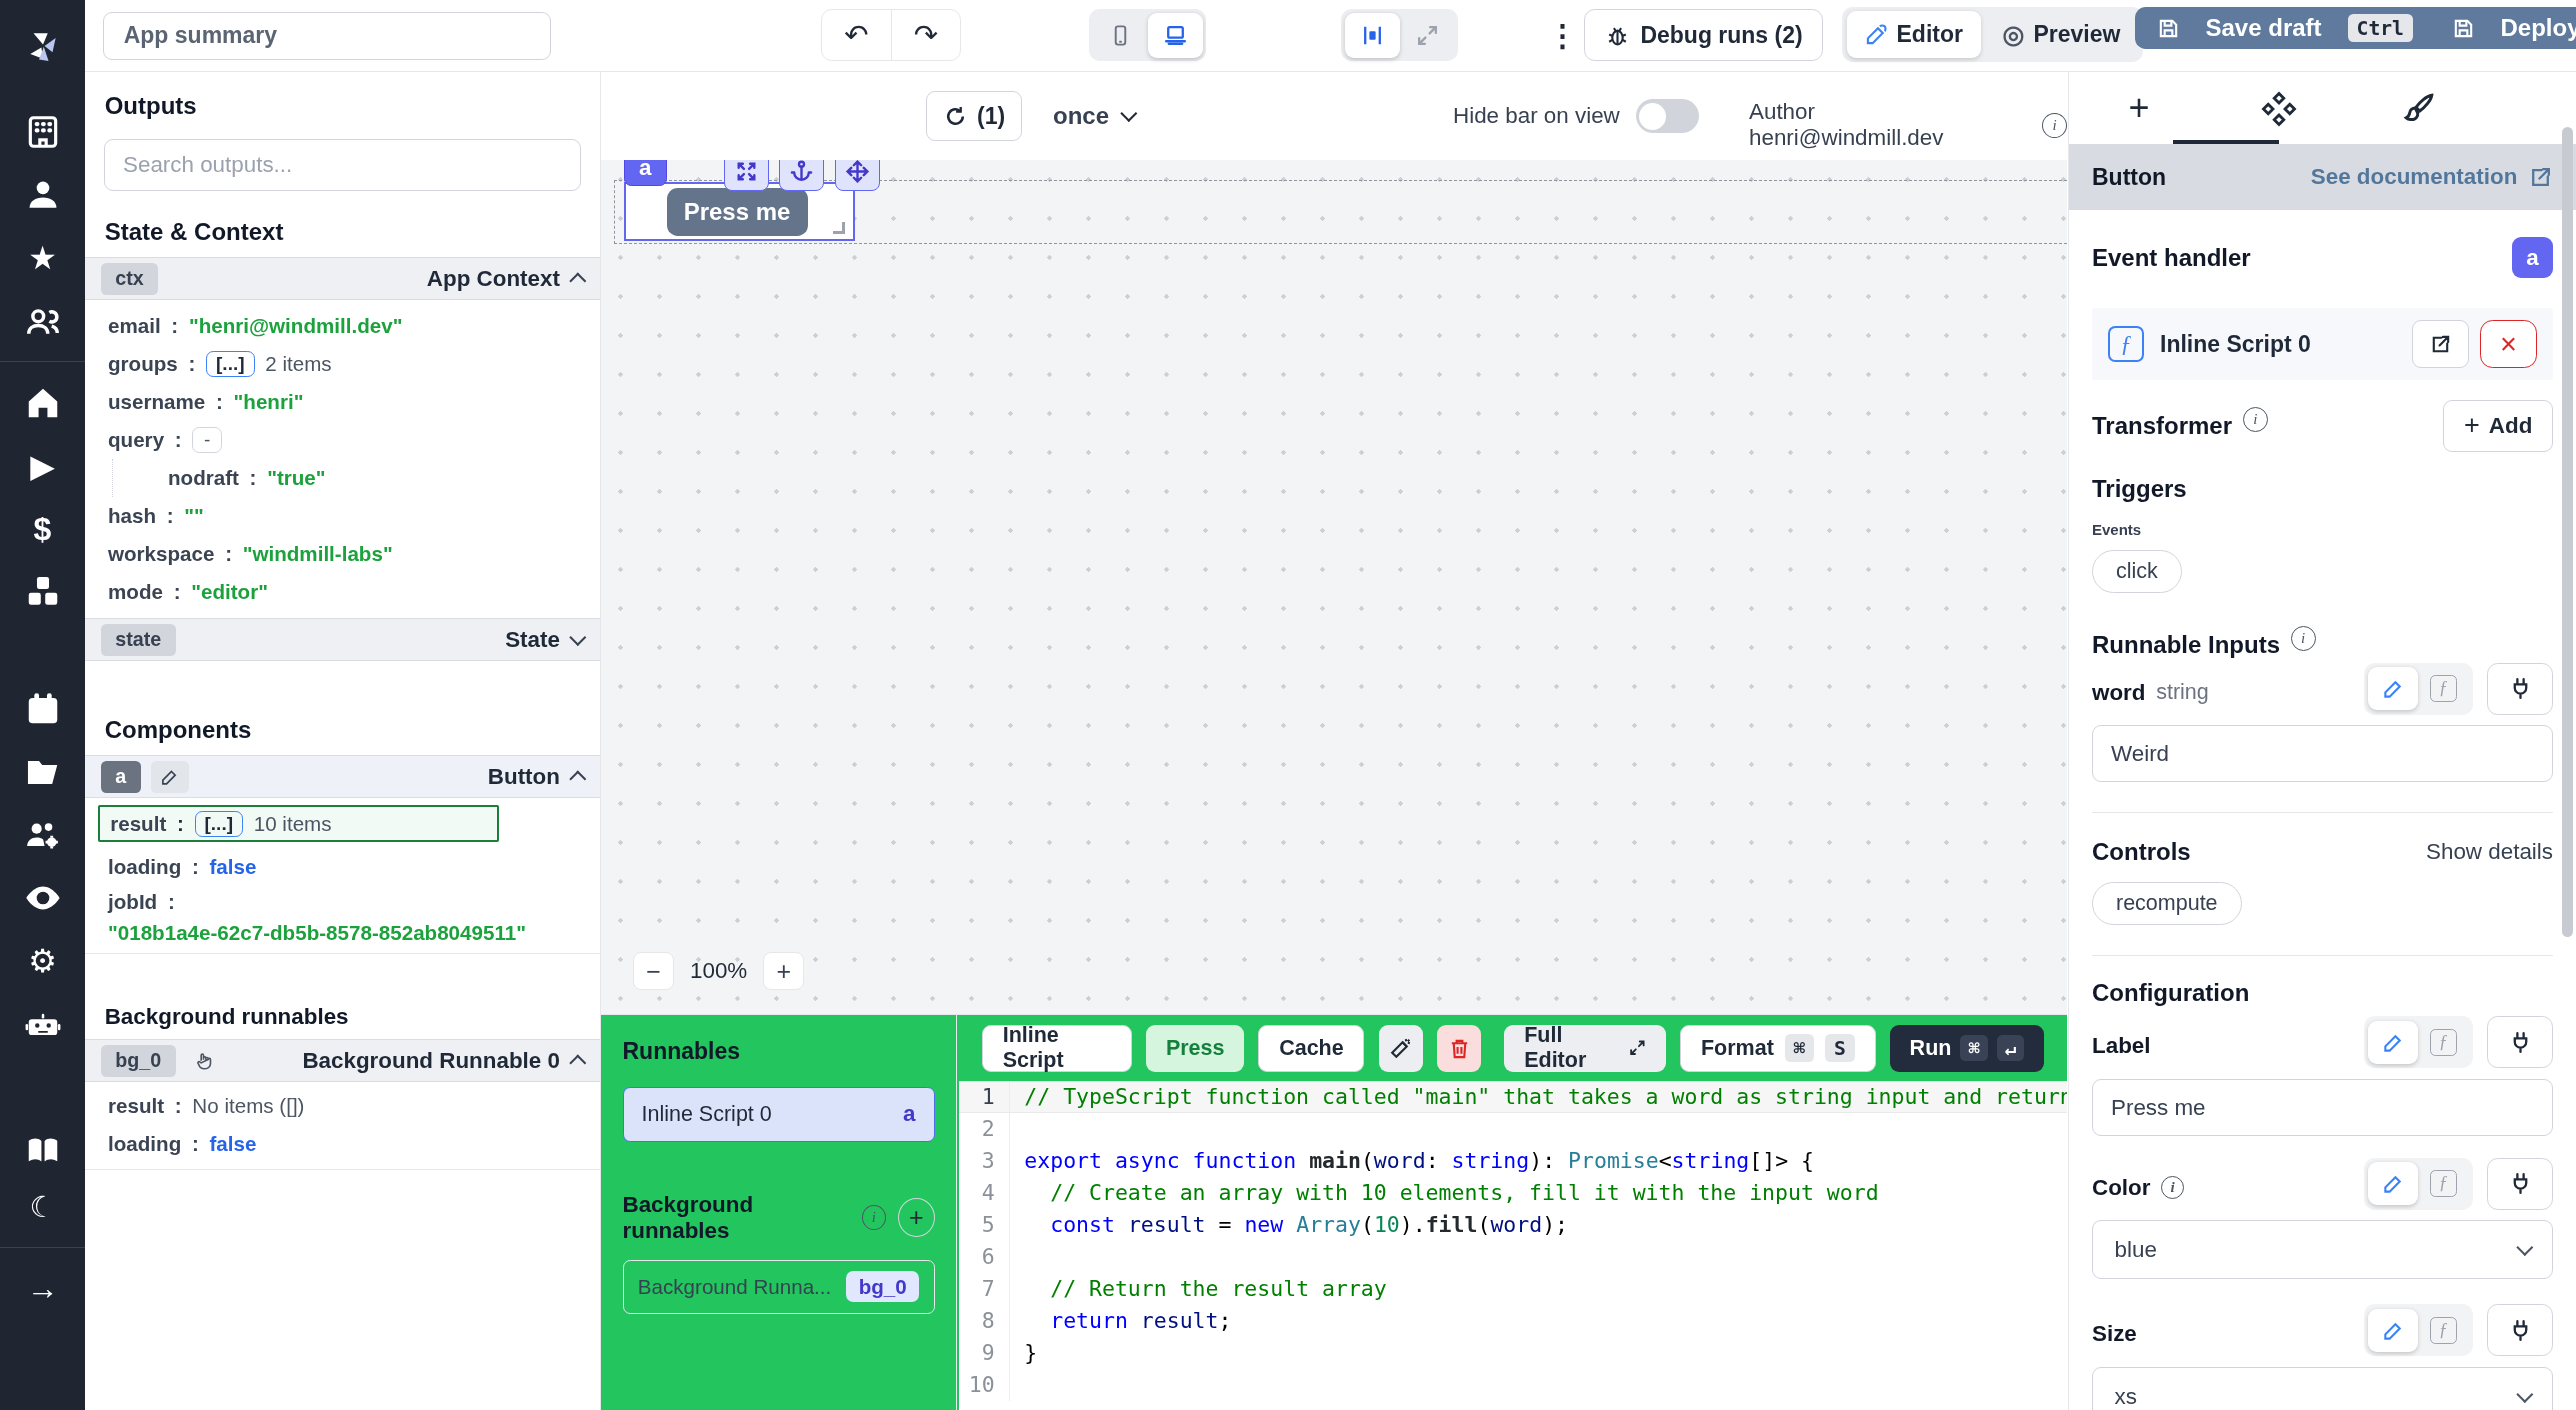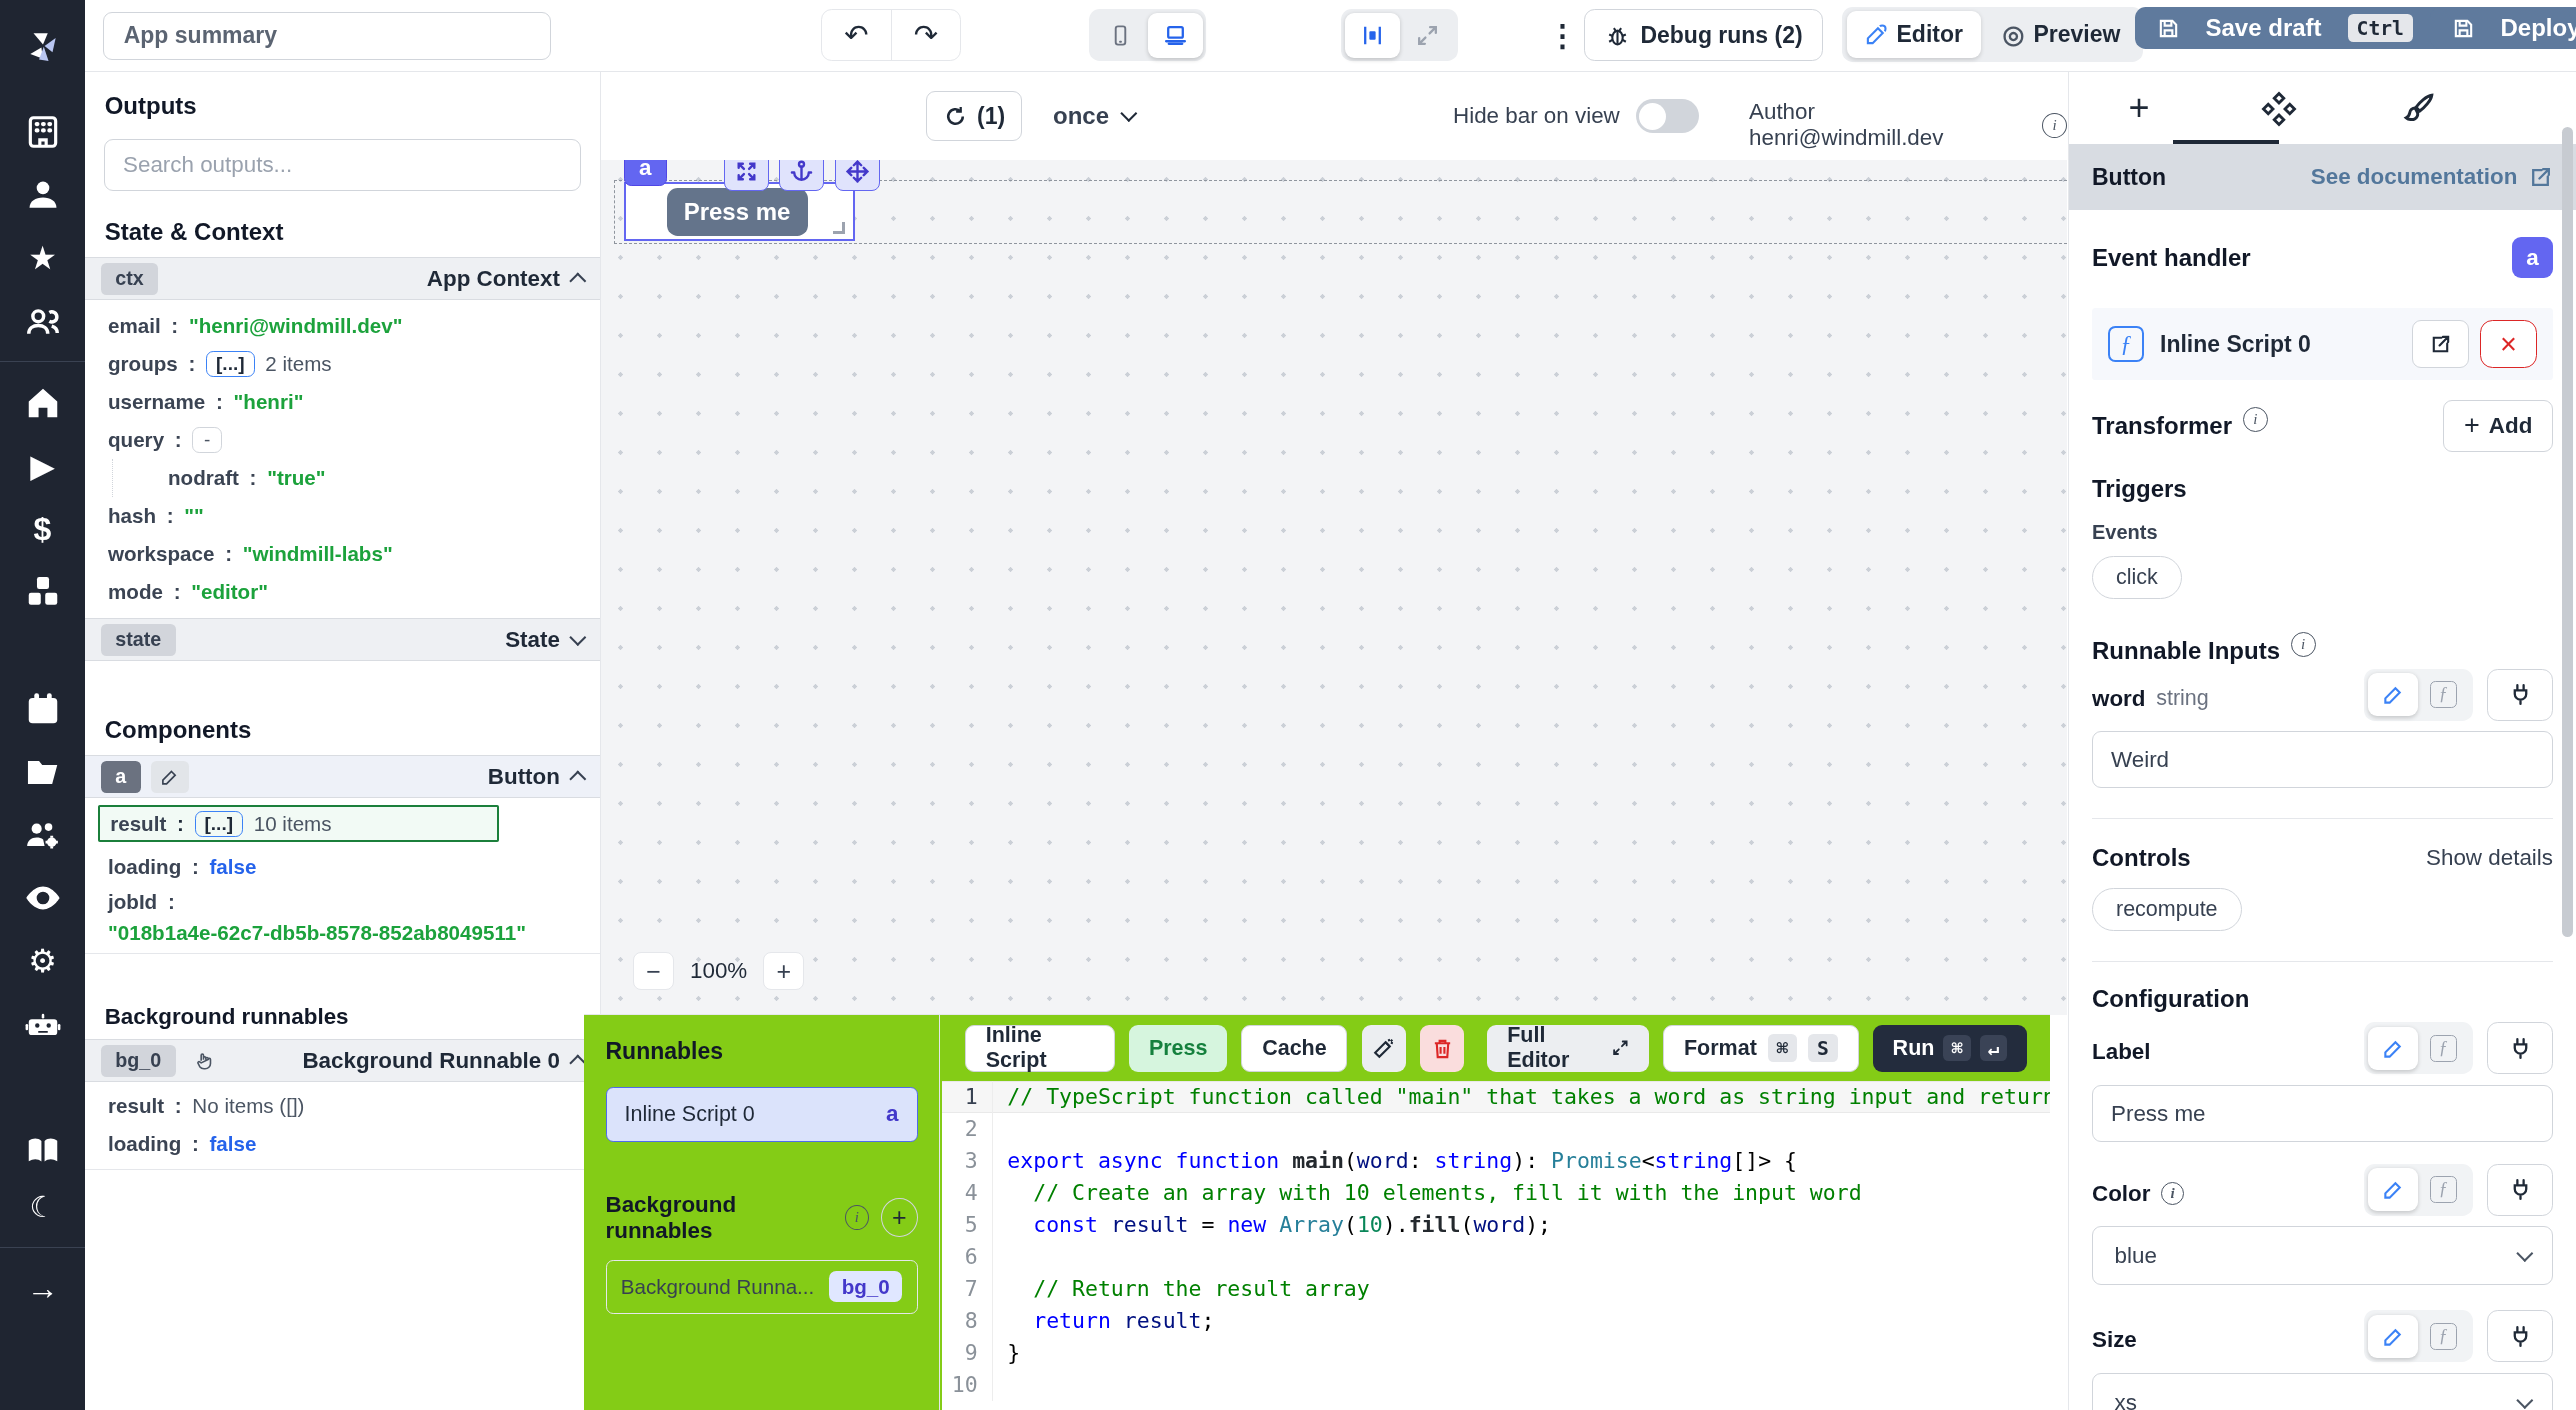--- a/index.html
+++ b/index.html
@@ -78,21 +78,21 @@
   .comp-a-badge { position:absolute; left:-1.8px; top:-34px; width:43px; height:36px; background:#6366f1; border:1.8px solid #4f46e5; border-radius:7.2px; color:#fff; font-size:22.4px; font-weight:700; display:flex; align-items:center; justify-content:center; cursor:pointer; }
   .handles { position:absolute; left:98px; top:-32px; display:flex; gap:10.7px; }
   .handle { width:45px; height:39px; background:#e0e3fc; border:1.8px solid #6366f1; border-radius:8px; display:flex; align-items:center; justify-content:center; color:#4338ca; cursor:pointer; }
   .handle svg { width:25px; height:25px; }
   .resize-corner { position:absolute; right:7.2px; bottom:5.4px; width:12.5px; height:12.5px; border-right:3.6px solid #9ca3af; border-bottom:3.6px solid #9ca3af; }
   .zoom-ctl { position:absolute; left:32px; bottom:25px; display:flex; align-items:center; gap:16px; }
   .zoom-btn { width:41px; height:38px; background:#fff; border:1.8px solid #e5e7eb; border-radius:8px; font-size:25px; color:#374151; display:flex; align-items:center; justify-content:center; cursor:pointer; }
   .zoom-lvl { font-size:22.4px; color:#1f2937; }
 
   
-  .bottom { position:absolute; left:584px; top:1014px; width:1466px; height:397px; background:#84cc16; border-top:1.8px solid #e5e7eb; }
+  .bottom { position:absolute; left:601px; top:1014px; width:1466px; height:397px; background:#22c55e; border-top:1.8px solid #e5e7eb; }
   .runnables-col { position:absolute; left:0; top:0; width:356px; height:100%; border-right:1.8px solid #e5e7eb; padding:23px 21.5px; }
   .run-title { font-size:23px; font-weight:700; color:#111827; }
   .run-item { margin-top:21.5px; height:55px; background:#dbe3fb; border:1.8px solid #4f6bed; border-radius:7.2px; display:flex; align-items:center; justify-content:space-between; padding:0 18px; font-size:21.5px; color:#1f2937; cursor:pointer; }
   .run-item .a-txt { color:#4338ca; font-weight:700; font-size:22.4px; }
   .bgr-head { margin-top:50px; display:flex; align-items:center; gap:12.5px; }
   .bgr-title { font-size:22.4px; font-weight:700; color:#111827; }
   .plus-circle { width:39px; height:39px; border:1.8px solid #d1d5db; border-radius:50%; display:flex; align-items:center; justify-content:center; font-size:25px; color:#1f2937; cursor:pointer; margin-left:auto; }
   .bgr-item { margin-top:16px; height:54px; border:1.8px solid #e5e7eb; border-radius:7.2px; display:flex; align-items:center; justify-content:space-between; padding:0 14.3px; font-size:20.6px; color:#374151; cursor:pointer; }
   .bg0-badge { background:#e0e7ff; color:#4338ca; font-weight:700; font-size:20.6px; border-radius:7.2px; padding:3.6px 12.5px; }
 
@@ -650,21 +650,21 @@
       </div>
       <div class="rp-row" style="margin-top:19.7px;justify-content:space-between;">
         <span class="rp-h">Transformer</span>
         <span class="info-i" style="margin:-12.5px 0 0 10.7px;">i</span>
         <span class="add-btn">
           <span style="font-size:27px;font-weight:400;">+</span>
           <span>Add</span>
         </span>
       </div>
       <div class="rp-h" style="margin-top:23px;">Triggers</div>
-      <div style="margin-top:18px;font-size:20px;font-weight:600;color:#374151;">Events</div>
+      <div style="margin-top:18px;font-size:15px;font-weight:600;color:#374151;">Events</div>
       <div style="margin-top:12.5px;"><span class="pill-sm">click</span></div>
 
       <div class="rp-row" style="margin-top:38px;">
         <span class="rp-h">Runnable Inputs</span>
         <span class="info-i" style="margin:-14.3px 0 0 10.7px;">i</span>
       </div>
       <div class="field-row" style="margin-top:3.6px;">
         <span class="fname">
             <span>word</span>
             <span class="ftype">string</span>

